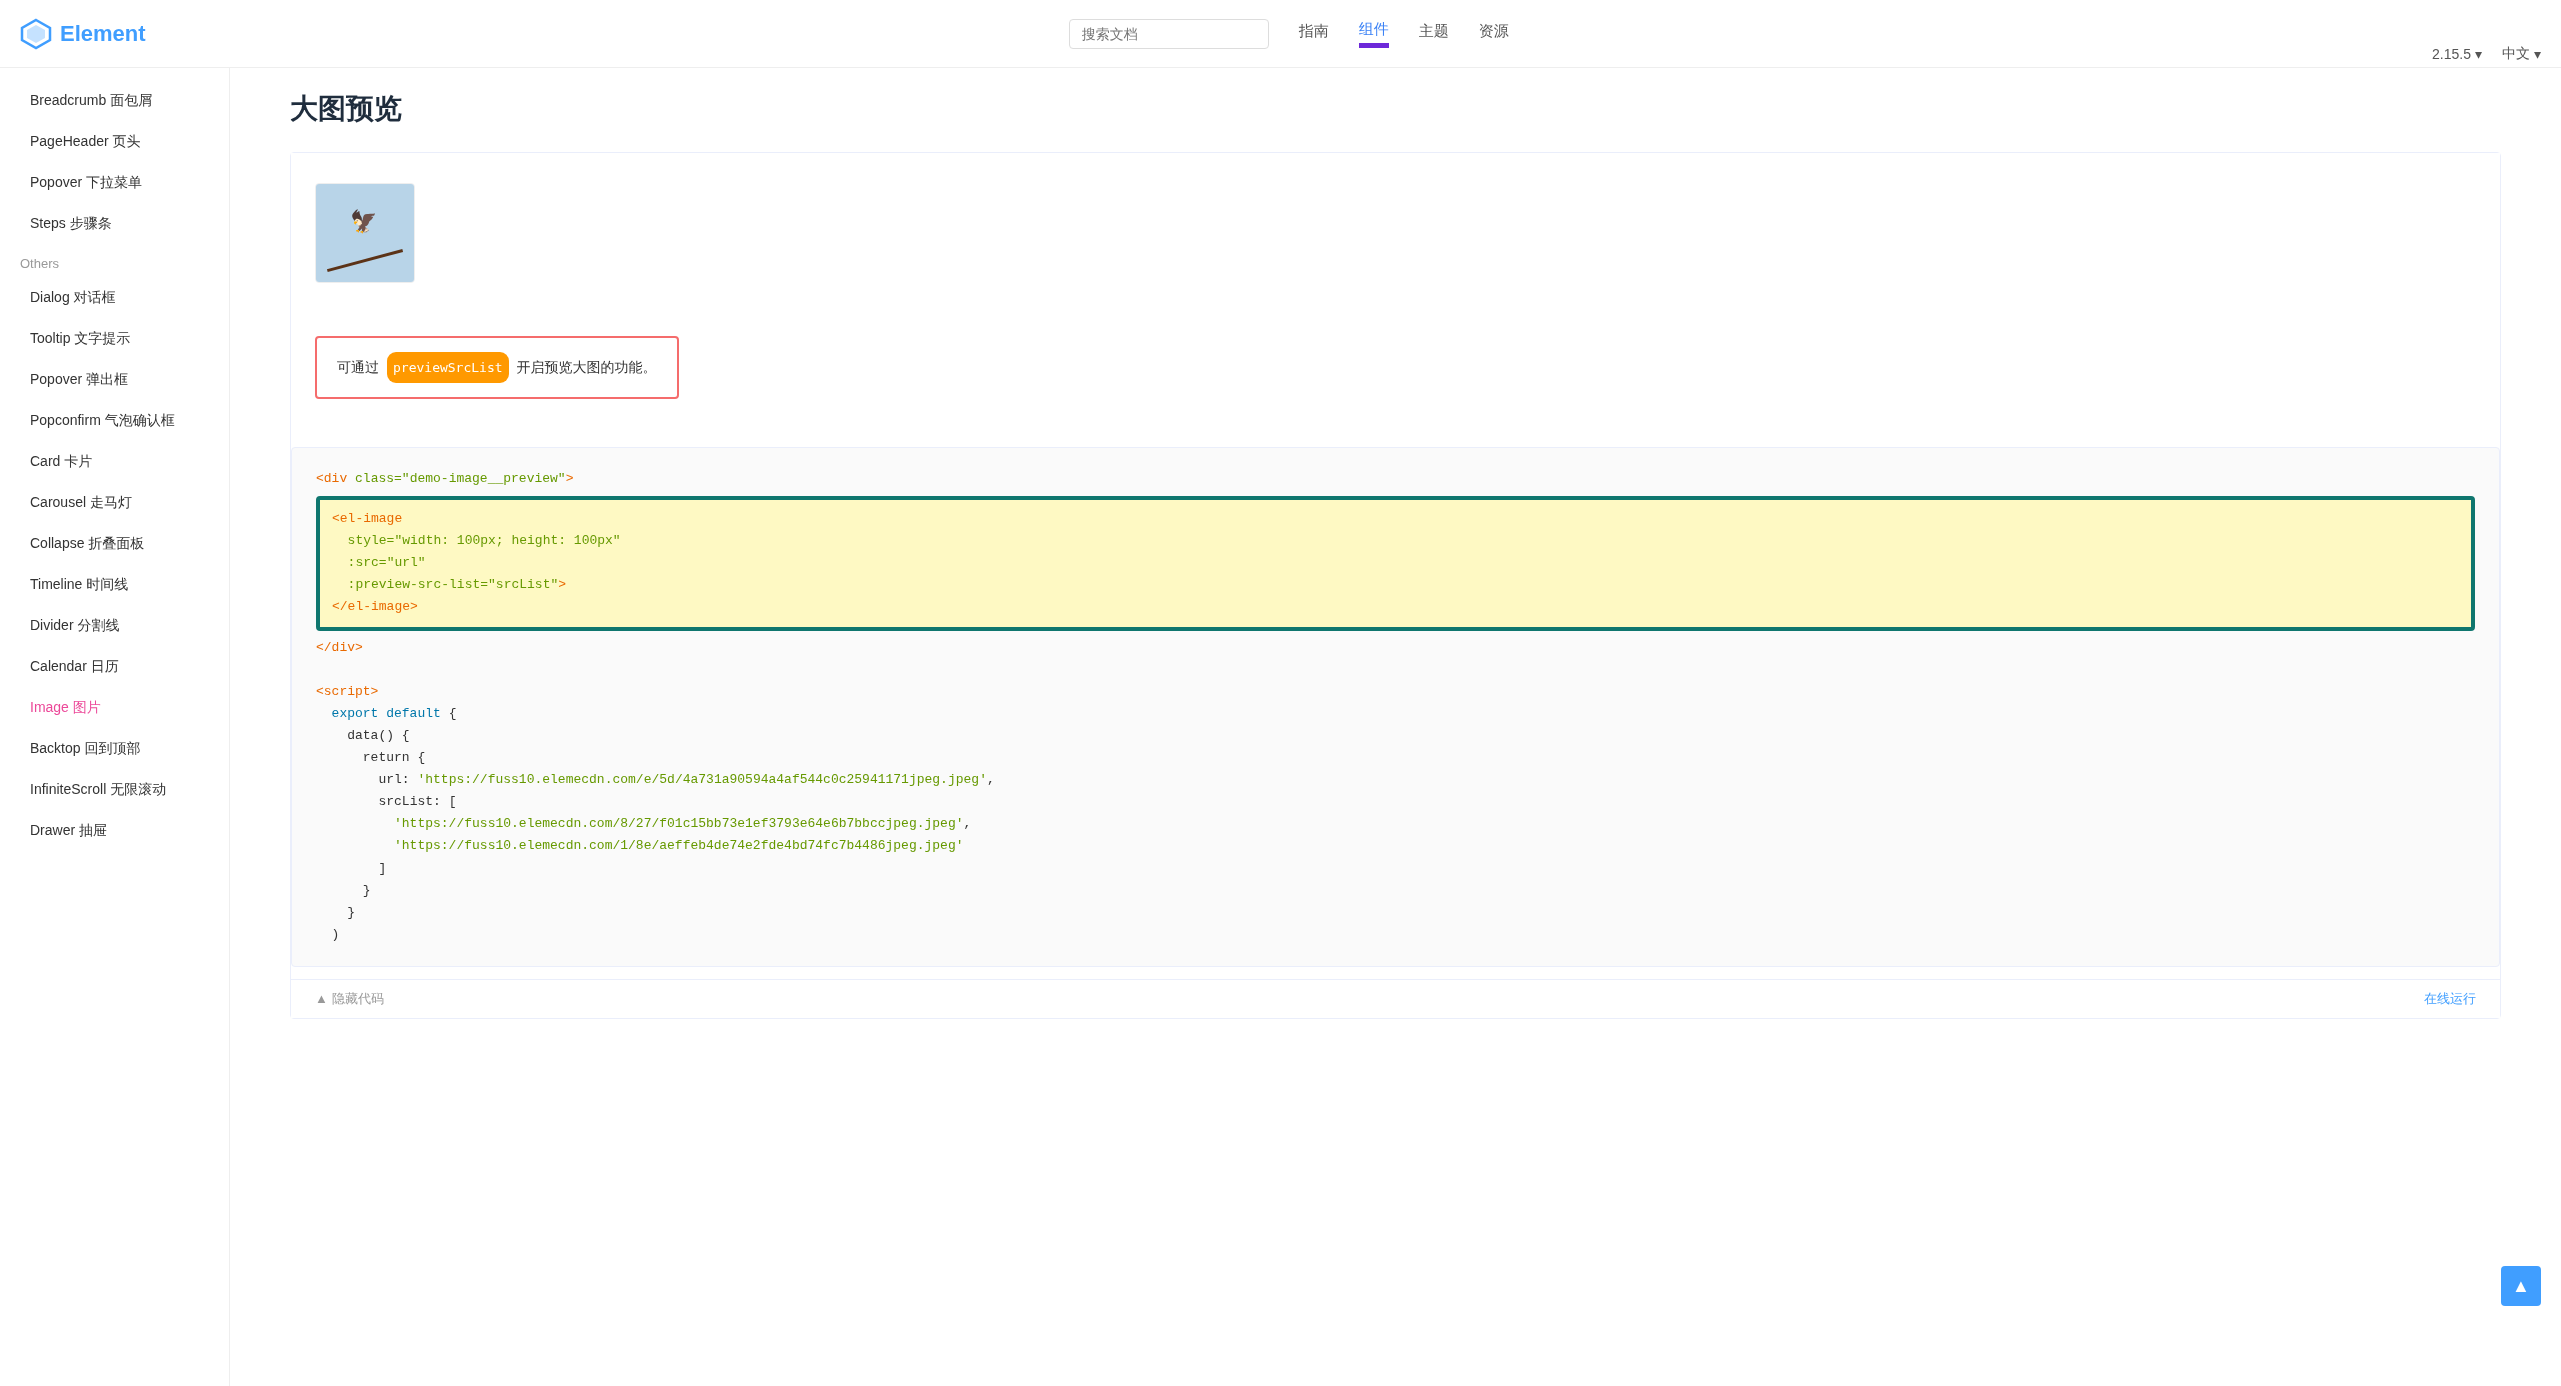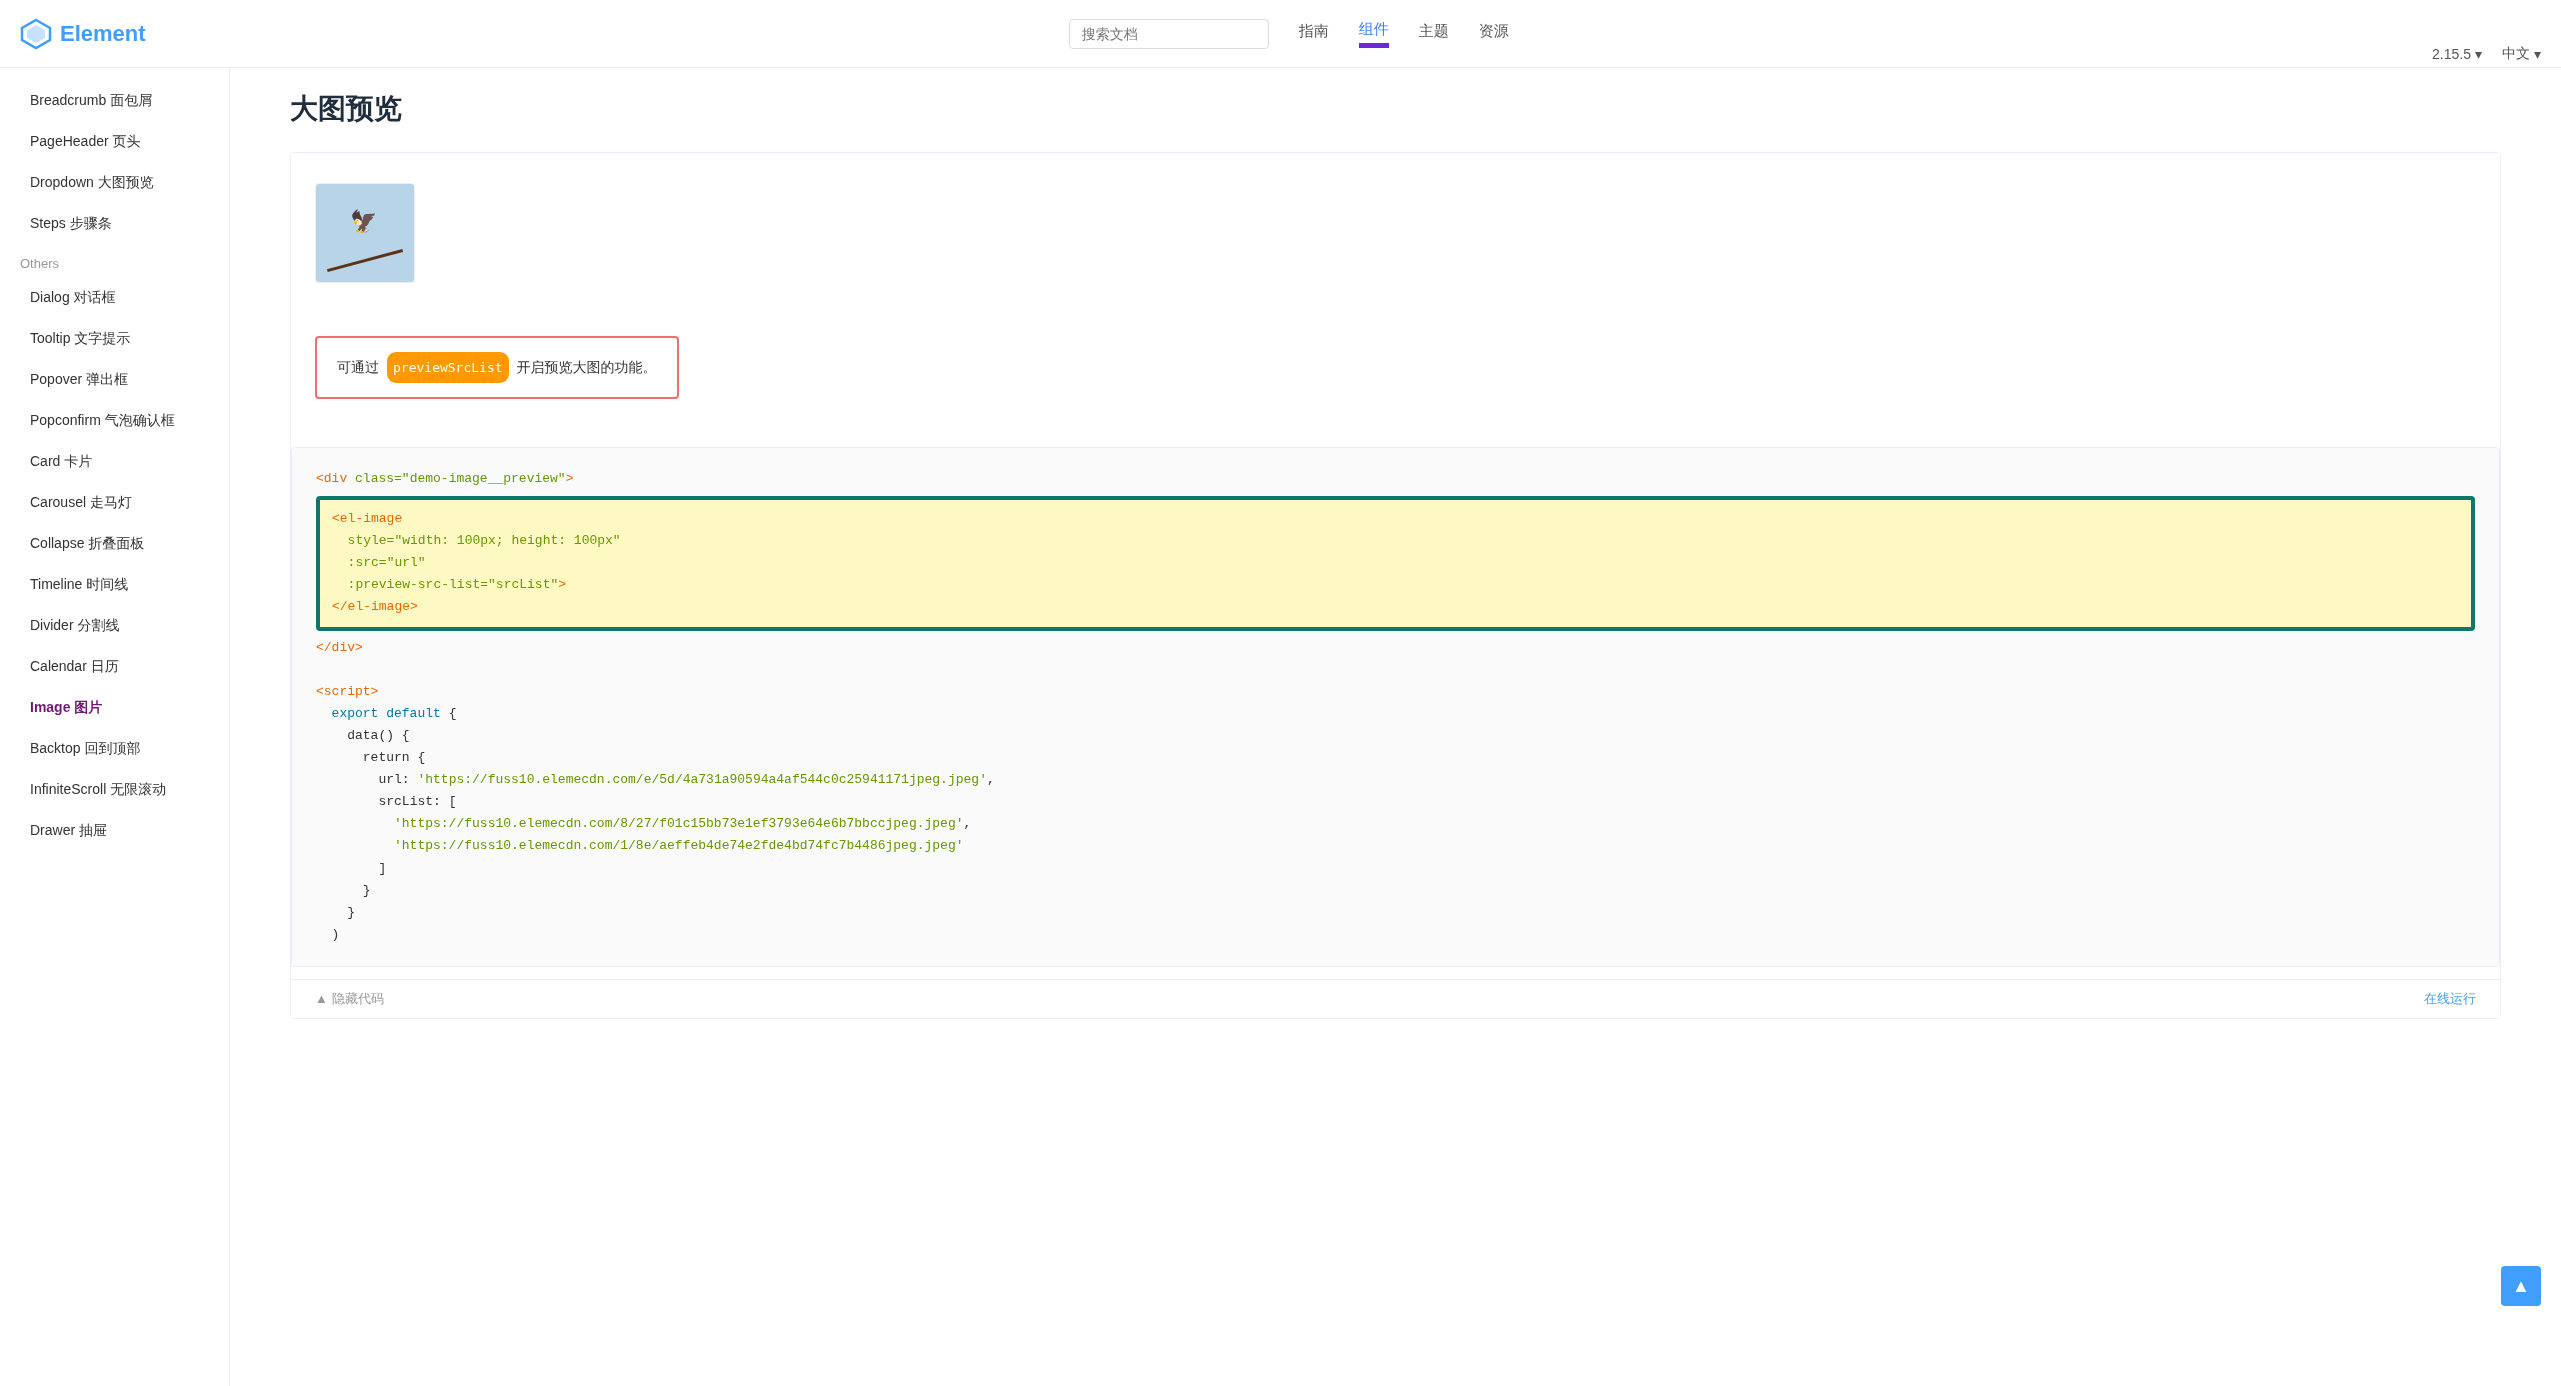--- a/index.html
+++ b/index.html
@@ -40,21 +40,21 @@
       min-height: calc(100vh - 60px);
       overflow-y: auto;
       position: fixed; top: 60px; bottom: 0;
       background: #fff;
     }
     .sidebar-item {
       padding: 10px 20px 10px 30px;
       color: #333; cursor: pointer; font-size: 14px;
       line-height: 1.5;
     }
-    .sidebar-item.active { color: #701a75; font-weight: bold; }
+    .sidebar-item.active { color: #ec4899; }
     .sidebar-section-label {
       padding: 12px 20px 6px 20px;
       color: #999; font-size: 13px;
     }
 
     
     .main {
       margin-left: 230px;
       padding: 30px 60px;
       flex: 1;
@@ -201,21 +201,21 @@
       <span>▾</span>
     </div>
   </div>
 </header>
 
 <div class="layout">
 
   <aside class="sidebar">
     <div class="sidebar-item">Breadcrumb 面包屑</div>
     <div class="sidebar-item">PageHeader 页头</div>
-    <div class="sidebar-item">Dropdown 大图预览</div>
+    <div class="sidebar-item">Popover 下拉菜单</div>
     <div class="sidebar-item">Steps 步骤条</div>
     <div class="sidebar-section-label">Others</div>
     <div class="sidebar-item">Dialog 对话框</div>
     <div class="sidebar-item">Tooltip 文字提示</div>
     <div class="sidebar-item">Popover 弹出框</div>
     <div class="sidebar-item">Popconfirm 气泡确认框</div>
     <div class="sidebar-item">Card 卡片</div>
     <div class="sidebar-item">Carousel 走马灯</div>
     <div class="sidebar-item">Collapse 折叠面板</div>
     <div class="sidebar-item">Timeline 时间线</div>

